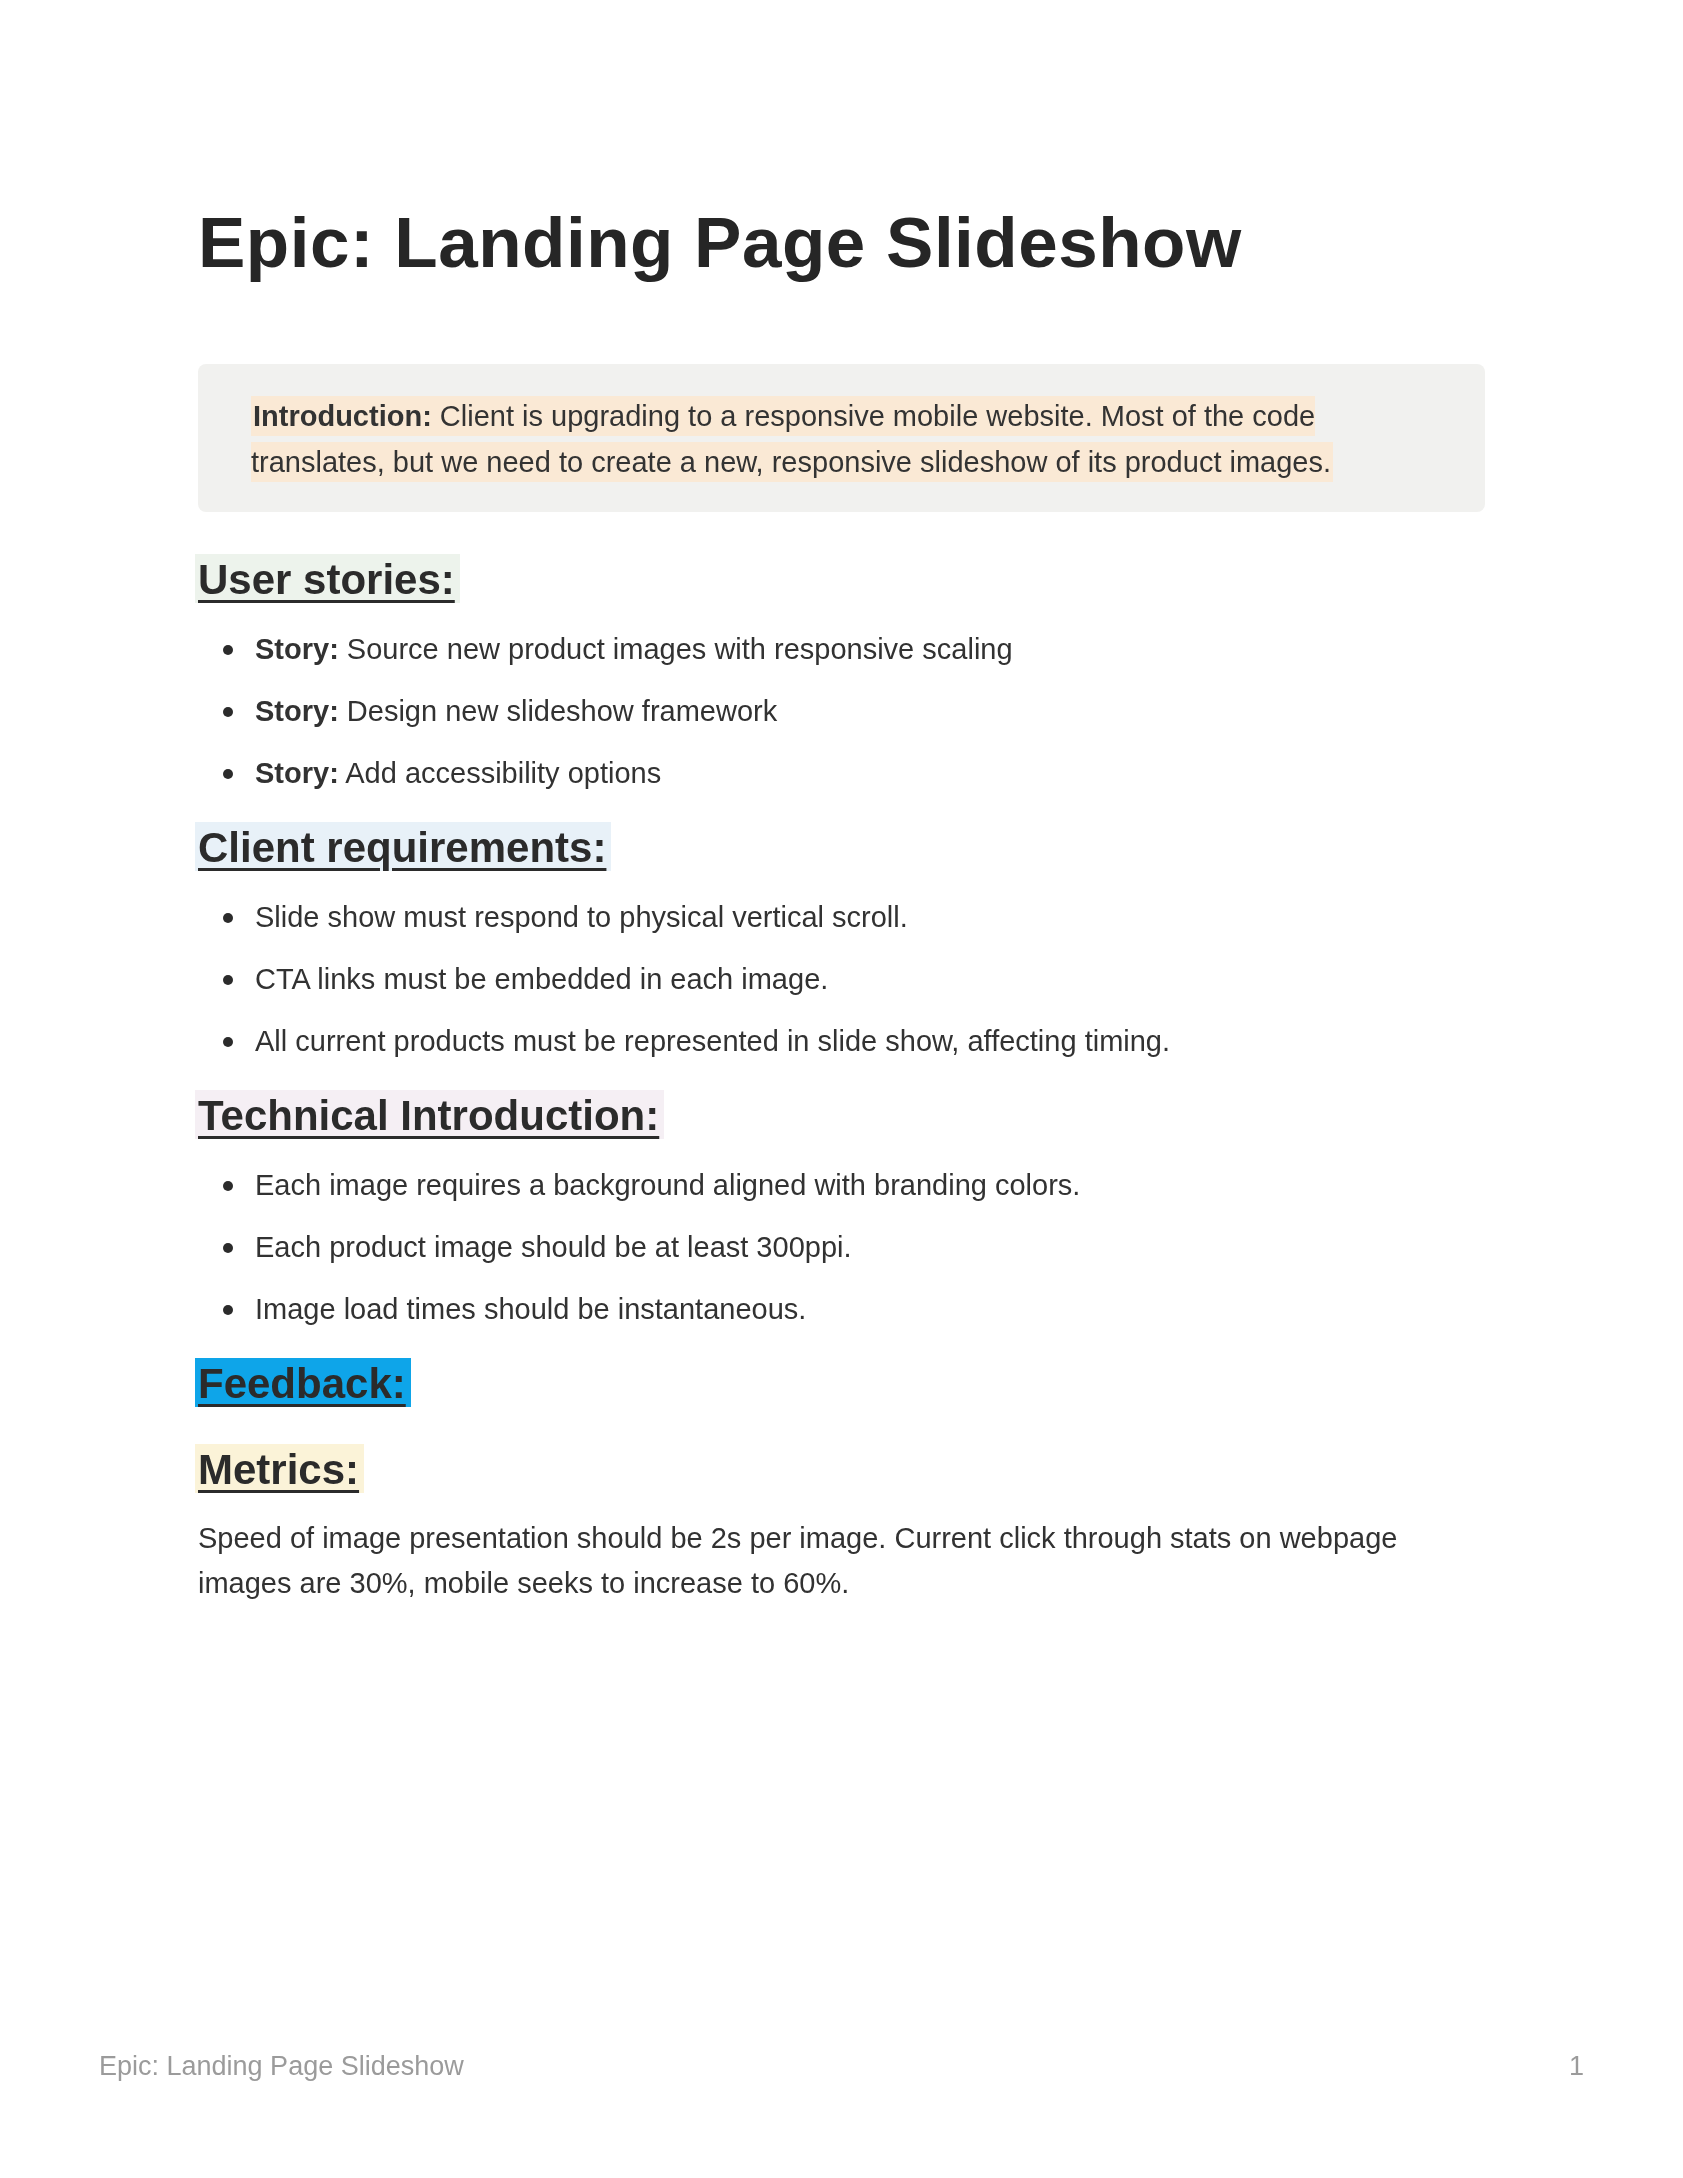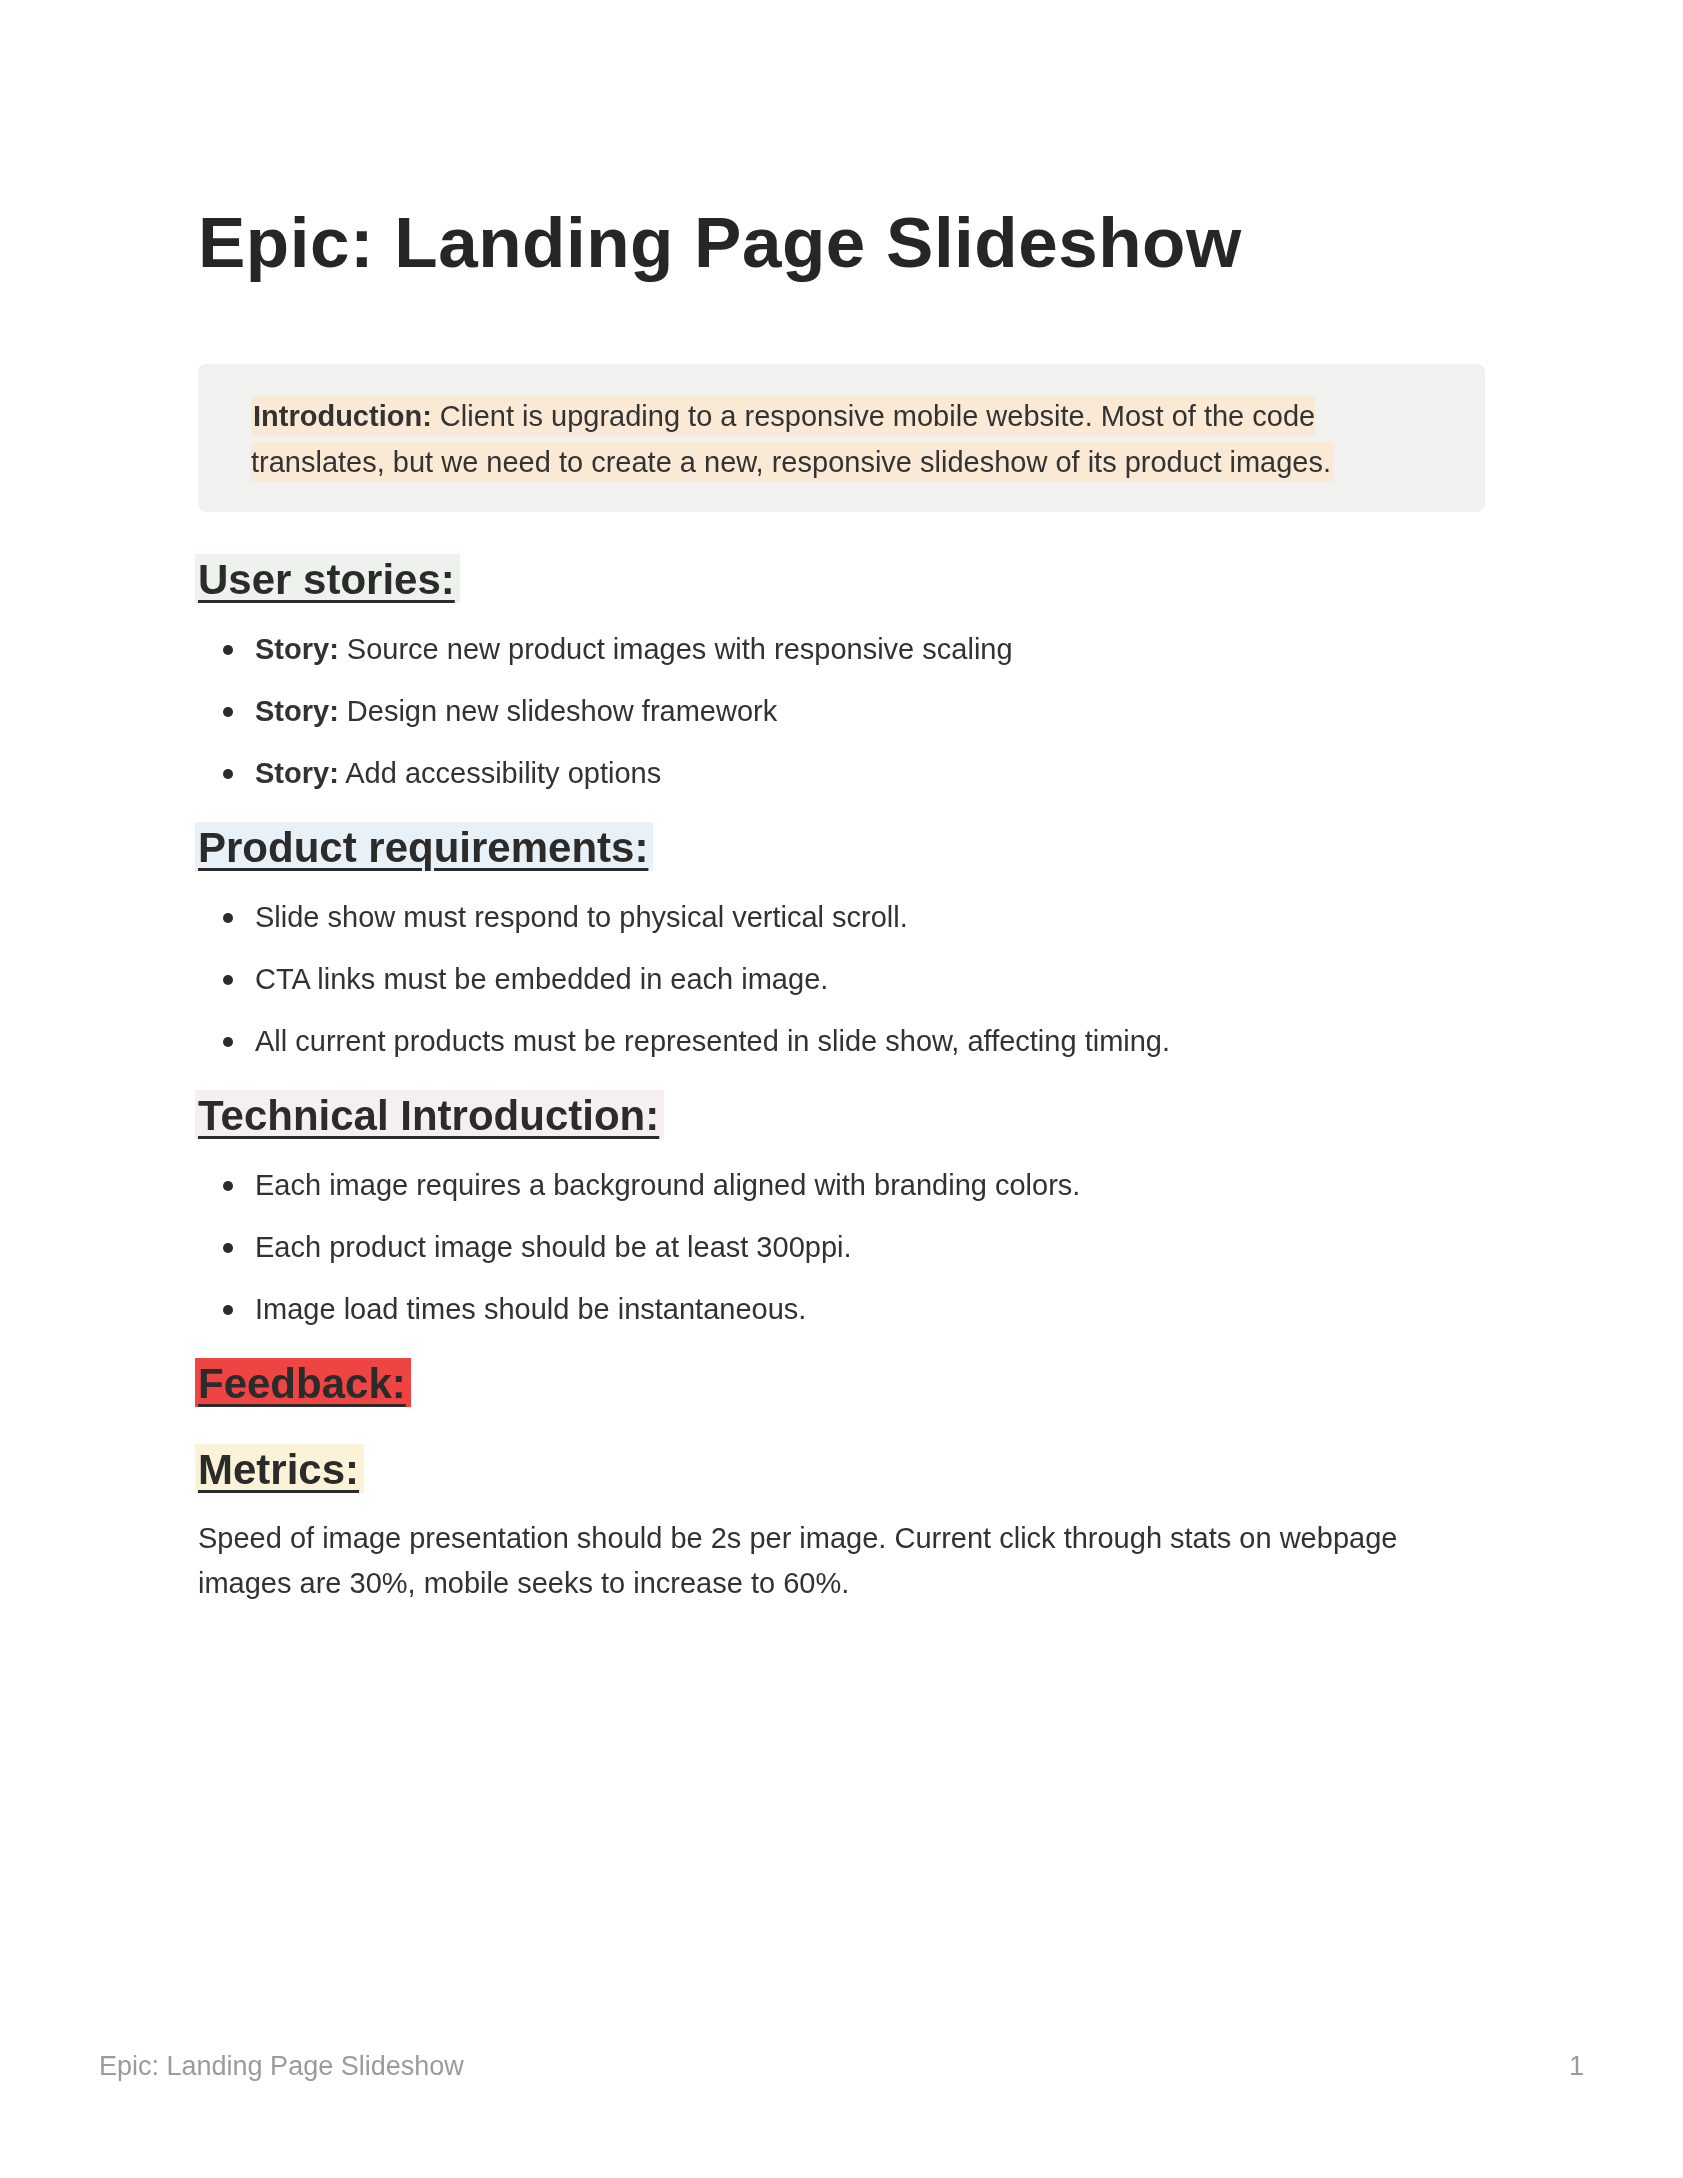--- a/index.html
+++ b/index.html
@@ -105,39 +105,39 @@
   <h2 class="sec-heading mt-44">
     <span class="hl" style="background-color: rgb(237, 243, 236);">User stories:</span>
   </h2>
   <ul class="sec-list">
     <li><span class="b">Story:</span><span> Source new product images with responsive scaling</span></li>
     <li><span class="b">Story:</span><span> Design new slideshow framework</span></li>
     <li><span class="b">Story:</span><span> Add accessibility options</span></li>
   </ul>
 
   <h2 class="sec-heading mt-28">
-    <span class="hl" style="background-color: rgb(232, 241, 248);">Product requirements:</span>
+    <span class="hl" style="background-color: rgb(232, 241, 248);">Client requirements:</span>
   </h2>
   <ul class="sec-list">
     <li><span>Slide show must respond to physical vertical scroll.</span></li>
     <li><span>CTA links must be embedded in each image.</span></li>
     <li><span>All current products must be represented in slide show, affecting timing.</span></li>
   </ul>
 
   <h2 class="sec-heading mt-28">
     <span class="hl" style="background-color: rgb(245, 239, 244);">Technical Introduction:</span>
   </h2>
   <ul class="sec-list">
     <li><span>Each image requires a background aligned with branding colors.</span></li>
     <li><span>Each product image should be at least 300ppi.</span></li>
     <li><span>Image load times should be instantaneous.</span></li>
   </ul>
 
   <h2 class="sec-heading mt-28">
-    <span class="hl" style="background-color: #ef4444;">Feedback:</span>
+    <span class="hl" style="background-color: #0ea5e9;">Feedback:</span>
   </h2>
 
   <h2 class="sec-heading mt-30">
     <span class="hl" style="background-color: rgb(251, 243, 216);">Metrics:</span>
   </h2>
   <p class="sec-paragraph">Speed of image presentation should be 2s per image. Current click through stats on webpage images are 30%, mobile seeks to increase to 60%.</p>
 
 </div>
 
 <div class="footer">

